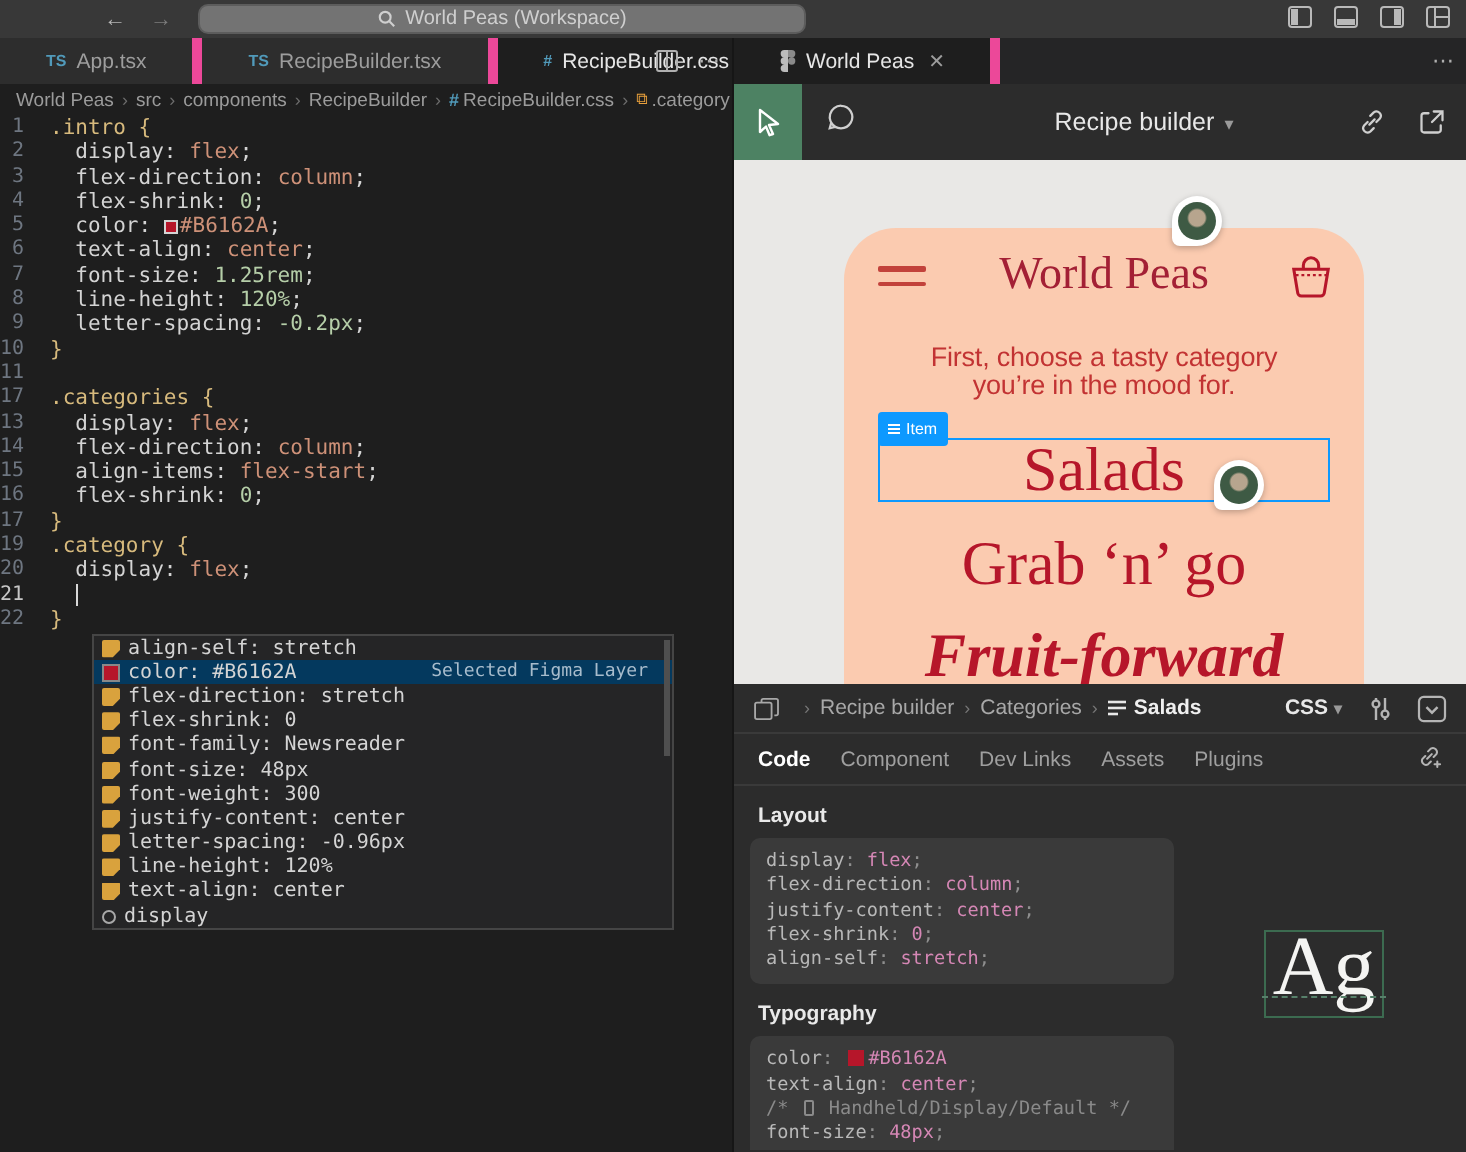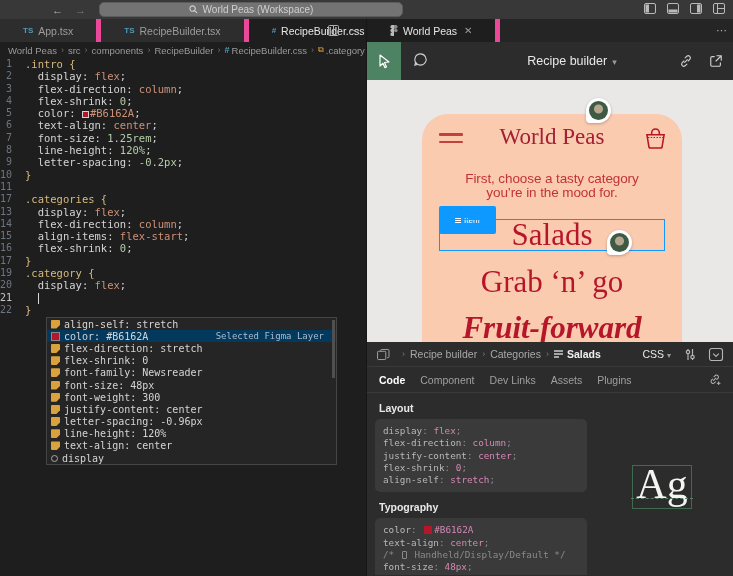--- a/index.html
+++ b/index.html
@@ -77,42 +77,42 @@
   .canvas { position:relative; height:262px; background:#e9e8e6; overflow:hidden; }
   .frame { position:absolute; left:55px; top:34px; width:260px; height:228px; background:#fbcbb0;
     border-radius:26px 26px 0 0; }
   .hamburger { position:absolute; left:17px; top:19px; width:24px; }
   .hamburger div { height:2.5px; background:#c2423b; margin-bottom:5px; border-radius:1px; }
   .frame-title { position:absolute; left:0; top:10px; width:100%; text-align:center;
     font-family:"Liberation Serif", serif; font-size:23px; color:#a32035; }
   .basket { position:absolute; right:15px; top:13px; }
   .intro-txt { position:absolute; left:0; top:58px; width:100%; text-align:center;
     font-size:13.5px; line-height:14px; color:#c23333; letter-spacing:-0.1px; }
-  .item-badge { position:absolute; left:17px; top:92px; height:28px; background:#0d99ff; border-radius:2px;
-    color:#fff; font-size:8px; display:flex; align-items:center; gap:3px; padding:0 16px; }
+  .item-badge { position:absolute; left:17px; top:92px; height:17px; background:#0d99ff; border-radius:2px;
+    color:#fff; font-size:8px; display:flex; align-items:center; gap:3px; padding:0 5px; }
   .badge-lines { display:inline-block; width:6px; }
   .badge-lines div { height:1px; background:#fff; margin:1px 0; }
   .sel-rect { position:absolute; left:17px; top:105px; width:226px; height:32px; border:1.5px solid #0d99ff; }
   .cat { position:absolute; left:0; width:100%; text-align:center; font-family:"Liberation Serif", serif;
     font-size:31px; color:#b6162a; }
   .cat0 { top:103px; } .cat1 { top:150px; } .cat2 { top:196px; font-style:italic; font-weight:bold; }
   .pin { position:absolute; width:25px; height:25px; background:#fff; border-radius:50% 50% 50% 4px;
     box-shadow:0 1px 3px rgba(0,0,0,.25); display:flex; align-items:center; justify-content:center; }
   .pin .ava { width:19px; height:19px; border-radius:50%;
     background:radial-gradient(circle at 50% 42%, #b7a58e 0 4px, #3e5a44 5px); }
   .pin1 { left:219px; top:18px; }
   .pin2 { left:240px; top:150px; }
 
   
   .inspect { position:relative; height:234px; background:#2c2c2c; color:#cfcfcf; }
   .ins-bc { height:25px; display:flex; align-items:center; padding:0 10px; font-size:10.5px; color:#a8a8a8;
     border-bottom:1px solid #3a3a3a; }
   .ins-bc .sep { margin:0 5px; color:#777; font-size:9px; }
   .ins-bc .cur { color:#efefef; font-weight:bold; }
-  .ins-bc-right { margin-left:auto; display:flex; gap:13px; }
+  .ins-bc-right { margin-left:auto; display:flex; gap:13px;font-weight:bold; }
   .css-dd { color:#e8e8e8; font-size:10.5px; }
   .css-dd .chev { color:#9a9a9a; font-size:8px; }
   .ins-tabs { height:26px; display:flex; align-items:center; gap:15px; padding:0 12px; font-size:10.5px;
     color:#9f9f9f; border-bottom:1px solid #3a3a3a; }
   .ins-tab.active { color:#ffffff; font-weight:bold; }
   .ins-content { position:relative; height:182px; overflow:hidden; }
   .sec-title { font-size:10.5px; font-weight:bold; color:#e9e9e9; margin:9px 0 5px 12px; }
   .code-box { margin:0 0 0 8px; width:212px; background:#3a3a3a; border-radius:5px; padding:6px 8px;
     font-family:"DejaVu Sans Mono", monospace; font-size:9.3px; line-height:12.3px; white-space:pre; }
   .cb-p { color:#b8b8b8; } .cb-c { color:#8f8f8f; } .cb-v { color:#d587b5; } .cb-cm { color:#8a8a8a; }

